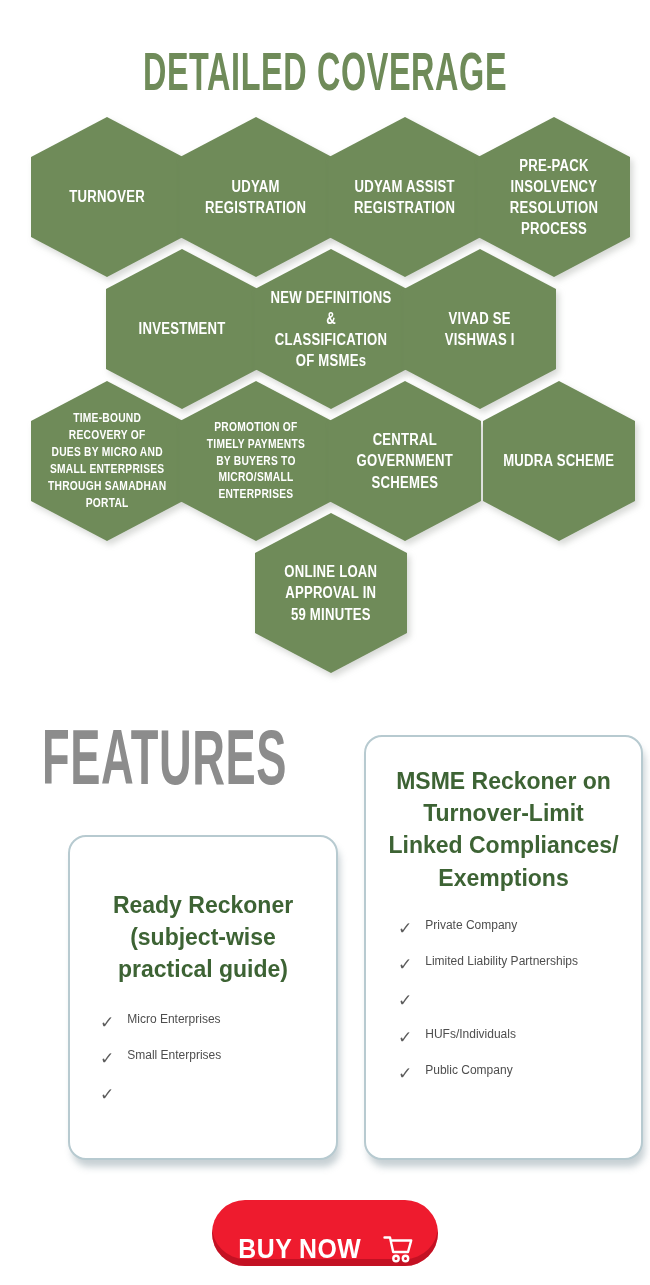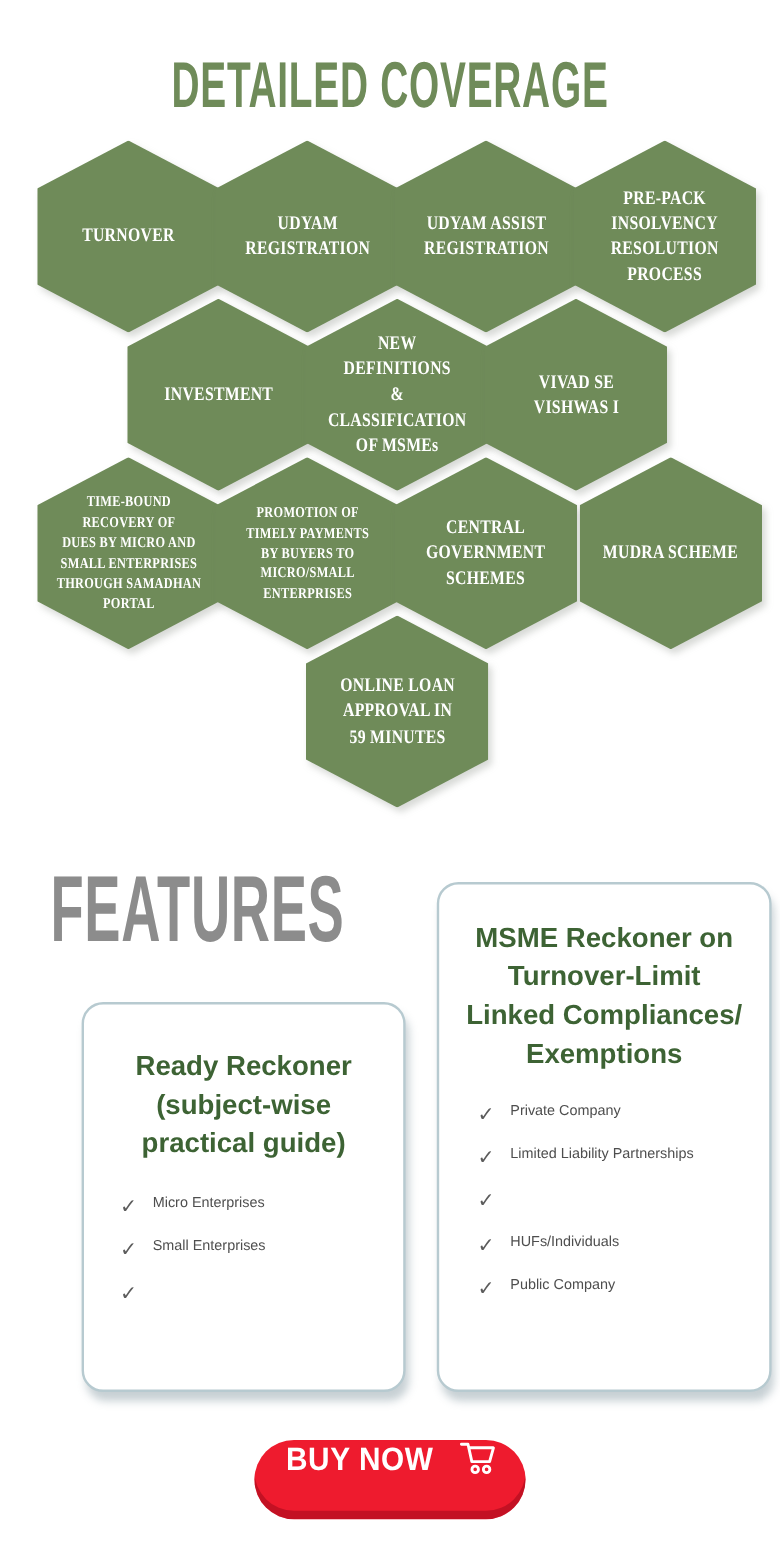--- a/index.html
+++ b/index.html
@@ -25,21 +25,20 @@
     font-size:78px;font-weight:700;line-height:1;
     color:#8c8c8c;letter-spacing:1px;
     transform:scaleX(0.58);transform-origin:left center;
     white-space:nowrap;
   }
 
   
   .hex{
     position:absolute;width:152px;height:160px;
     filter:drop-shadow(3px 4px 3px rgba(110,120,108,0.28));
-    font-family:Liberation Serif, serif;
   }
   .hex-inner{
     width:100%;height:100%;
     background:#6f8b59;
     clip-path:polygon(50% 0,100% 25%,100% 75%,50% 100%,0 75%,0 25%);
     display:flex;align-items:center;justify-content:center;
   }
   .hex-label{
     color:#ffffff;font-weight:700;
     font-size:16px;line-height:1.32;letter-spacing:0.3px;
@@ -63,21 +62,21 @@
   
   .card{
     position:absolute;
     background:#ffffff;
     border:2px solid #b7cad0;
     border-radius:18px;
     box-shadow:3px 8px 7px -1px rgba(130,150,160,0.45);
     box-sizing:border-box;
     margin-left:38px;
   }
-  .card-left{left:30px;top:835px;width:270px;height:325px;padding:35px 16px 0 16px;}
+  .card-left{left:30px;top:835px;width:270px;height:325px;padding:52px 16px 0 16px;}
   .card-right{left:326px;top:735px;width:279px;height:425px;padding:28px 18px 0 18px;}
   .card-title{
     margin:0;
     color:#3d6334;font-weight:700;
     font-size:23px;line-height:1.4;
     text-align:center;white-space:pre-line;
   }
   .check-list{
     list-style:none;margin:26px 0 0 0;padding:0 0 0 14px;
   }
@@ -94,21 +93,21 @@
     font-size:12px;line-height:1.3;
   }
 
   
   .buy-button{
     position:absolute;left:212px;top:1200px;
     width:226px;height:66px;
     border:none;border-radius:34px;
     background:#ee1b2e;
     box-shadow:inset 0 -7px 0 rgba(160,10,28,0.55);
-    display:flex;align-items:flex-start;justify-content:center;gap:15px;
+    display:flex;align-items:flex-end;justify-content:center;gap:15px;
     cursor:pointer;
     font-family:"Liberation Sans",sans-serif;
   }
   .buy-label{
     color:#ffffff;font-weight:700;font-size:27px;letter-spacing:0.5px;
     transform:scaleX(0.92);
   }
   .cart-icon{flex:0 0 auto;margin-top:-2px;}
 </style>
 </head>

